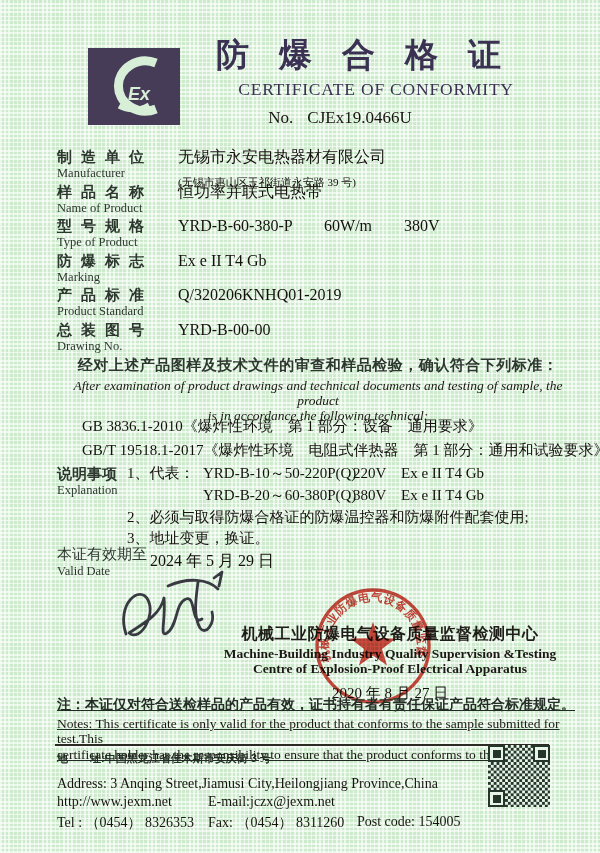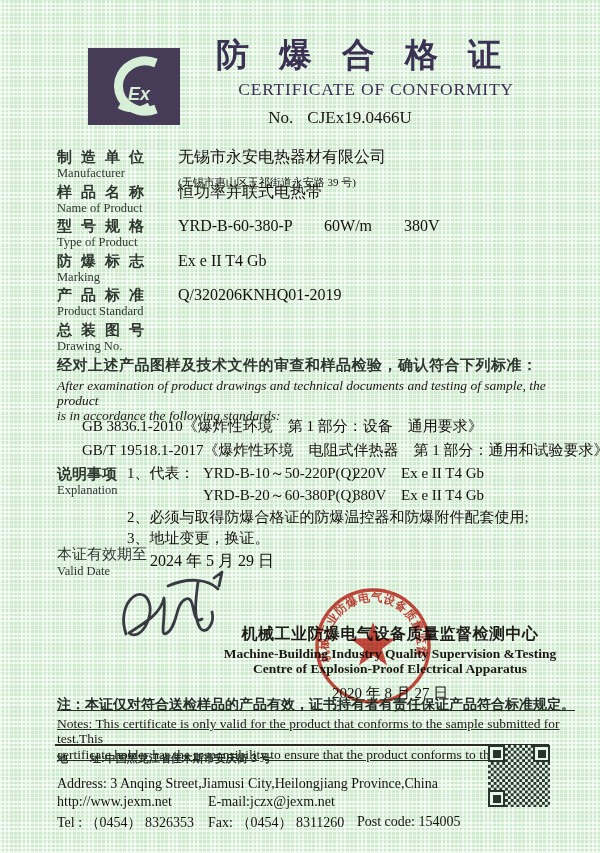--- a/index.html
+++ b/index.html
@@ -23,21 +23,21 @@
   
   .fields{position:absolute;left:57px;top:148px;right:26px;}
   .frow{position:relative;height:34.6px;}
   .flabel{position:absolute;left:0;top:0;width:118px;}
   .lcn{font-size:15px;font-weight:bold;letter-spacing:9px;color:#2c372e;white-space:nowrap;}
   .len{font-family:"Liberation Serif",serif;font-size:12.5px;color:#2c372e;margin-top:-1px;white-space:nowrap;}
   .fval{margin-left:121px;font-family:"Liberation Serif",serif;font-size:16px;color:#14110d;line-height:1.15;white-space:nowrap;}
   .vsub{font-size:11px;margin-top:10px;}
   .vsub:empty{display:none;}
   
-  .statement{position:absolute;left:57px;top:356px;width:510px;}
+  .statement{position:absolute;left:63px;top:356px;width:510px;text-align:center;}
   .st-cn{font-size:15px;font-weight:bold;color:#2c372e;letter-spacing:.5px;white-space:nowrap;}
   .st-en{font-family:"Liberation Serif",serif;font-size:13.5px;line-height:1.12;margin-top:3px;color:#1a1712;font-style:italic;}
   .standards{position:absolute;left:82px;top:414px;width:490px;font-family:"Liberation Serif",serif;
              font-size:15px;color:#14110d;line-height:1.6;white-space:nowrap;}
   
   .expl{position:absolute;left:57px;top:463px;right:24px;}
   .expl-label{position:absolute;left:0;top:2px;}
   .expl-list{margin-left:70px;}
   .expl-row{display:grid;grid-template-columns:76px 150px 48px auto;
             font-family:"Liberation Serif",serif;font-size:15px;color:#14110d;line-height:1.45;white-space:nowrap;}
@@ -142,28 +142,31 @@
         </div>
       <div class="fval">
           <div>Q/320206KNHQ01-2019</div>
         </div>
     </div>
     <div class="frow">
       <div class="flabel">
           <div class="lcn">总装图号</div>
         <div class="len">Drawing No.</div>
         </div>
+      <div class="fval">
+          <div>YRD-B-00-00</div>
+        </div>
     </div>
   </div>
 
   <div class="statement">
     <div class="st-cn">经对上述产品图样及技术文件的审查和样品检验，确认符合下列标准：</div>
     <div class="st-en">
       <div>After examination of product drawings and technical documents and testing of sample, the product</div>
-      <div>is in accordance the following standards:</div>
+      <div>is in accordance the following technical:</div>
     </div>
   </div>
   <div class="standards">
     <div>GB 3836.1-2010《爆炸性环境　第 1 部分：设备　通用要求》</div>
     <div>GB/T 19518.1-2017《爆炸性环境　电阻式伴热器　第 1 部分：通用和试验要求》</div>
   </div>
 
   <div class="expl">
     <div class="expl-label flabel">
       <div class="lcn" style="letter-spacing:0;">说明事项</div>

